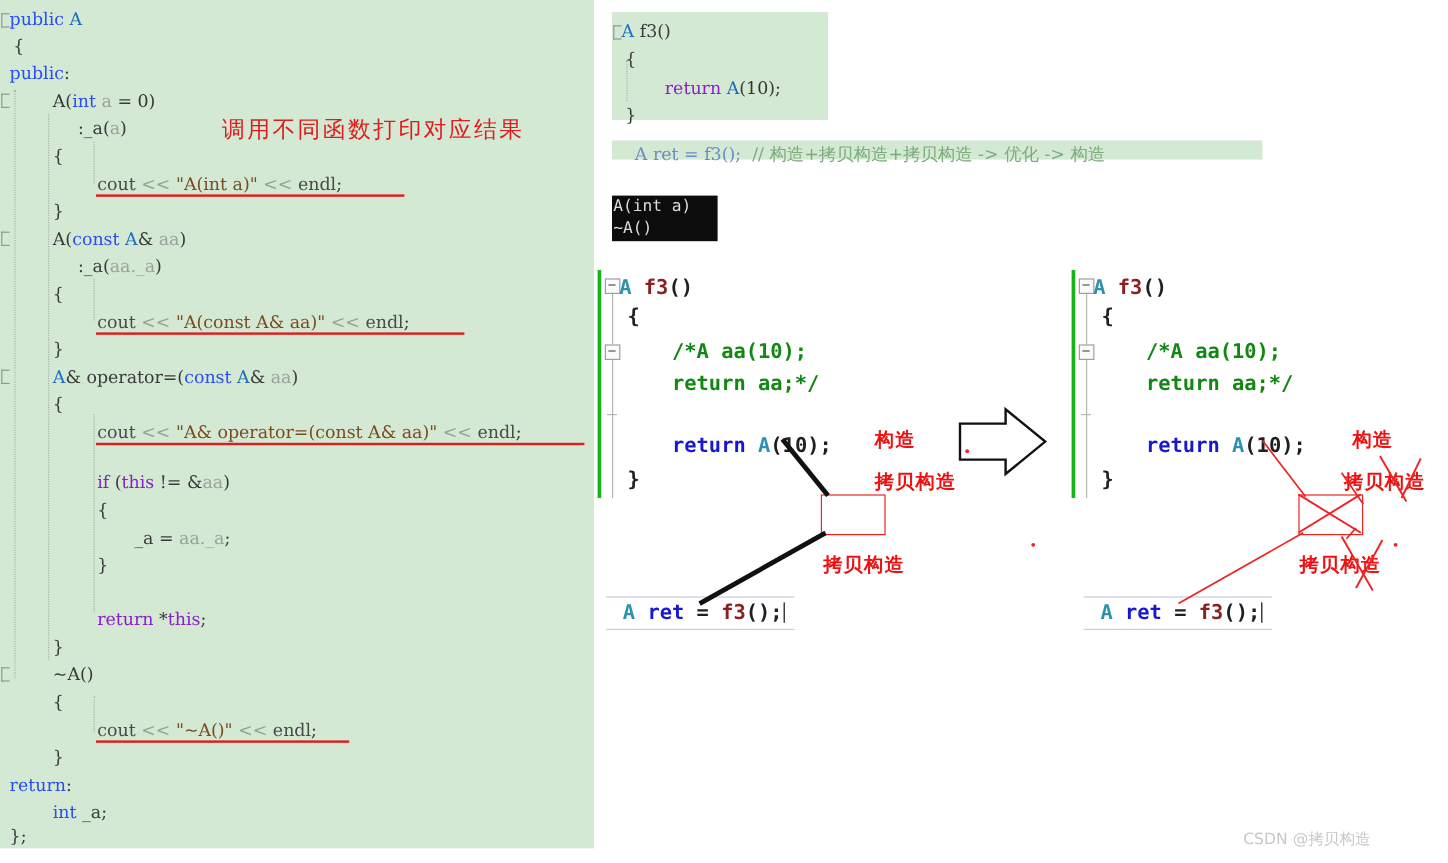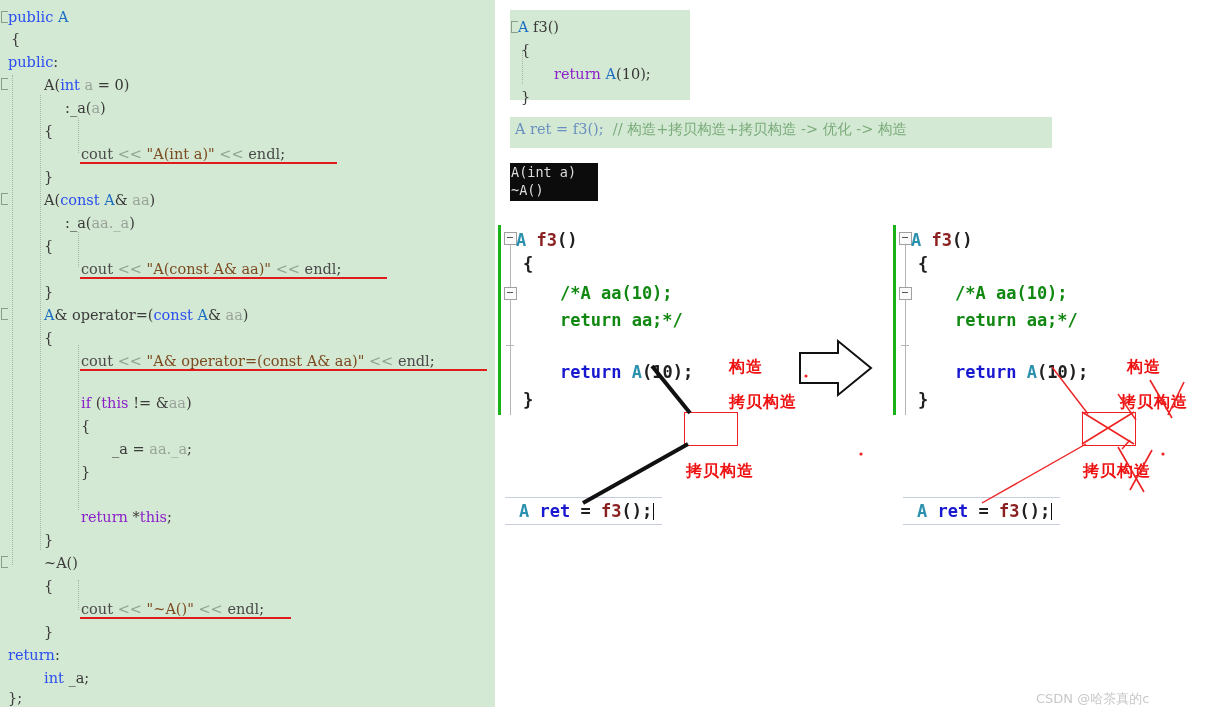--- a/index.html
+++ b/index.html
@@ -56,25 +56,25 @@
     background:#d4e9d4;
   }
   #f3-block .code-line{
     position:absolute;left:0;white-space:pre;
     font-family:"DejaVu Serif","Liberation Serif",serif;
     font-size:14.5px;line-height:15px;color:#404040;
   }
 
   
   #ret-strip{
-    position:absolute;left:510px;top:117px;width:542px;height:31px;
+    position:absolute;left:510px;top:117px;width:542px;height:16px;
     background:#d4e9d4;
     font-family:"DejaVu Serif","Liberation Serif",serif;
     font-size:14.5px;line-height:25px;white-space:nowrap;
-    padding-left:5px;box-sizing:border-box;color:#5a8f5a;
+    padding-left:19px;box-sizing:border-box;color:#5a8f5a;
   }
 
   
   #console-box{
     position:absolute;left:510px;top:163px;width:88px;height:38px;
     background:#0c0c0c;color:#dcdcdc;
     font-family:"DejaVu Sans Mono","Liberation Mono",monospace;
     font-size:13.5px;line-height:18px;white-space:pre;
     padding-left:1px;box-sizing:border-box;overflow:hidden;
   }
@@ -197,20 +197,21 @@
   <div class="code-line" style="top:556px;left:44px;"><span class="plain">~A()</span></div>
   <div class="code-line" style="top:579px;left:44px;"><span class="plain">{</span></div>
   <div class="code-line" style="top:602px;left:81px;"><span class="id">cout</span> <span class="op">&lt;&lt;</span> <span class="str">"~A()"</span> <span class="op">&lt;&lt;</span> <span class="id">endl</span><span class="plain">;</span></div>
   <div class="red-underline" style="left:80px;top:617px;width:211px;"></div>
   <div class="code-line" style="top:625px;left:44px;"><span class="plain">}</span></div>
 
   <div class="code-line" style="top:648px;left:8px;"><span class="kw">return</span><span class="plain">:</span></div>
   <div class="code-line" style="top:671px;left:44px;"><span class="kw">int</span> <span class="plain">_a;</span></div>
   <div class="code-line" style="top:691px;left:8px;"><span class="plain">};</span></div>
 
+  <div id="left-annotation">调用不同函数打印对应结果</div>
 </div>
 
 <div id="f3-block">
   <div class="fold-mark" style="top:11px;"></div>
   <div class="guide" style="left:12px;top:40px;height:34px;"></div>
   <div class="code-line" style="top:10px;left:8px;"><span class="kw3">A</span> <span class="plain">f3()</span></div>
   <div class="code-line" style="top:33px;left:11px;"><span class="plain">{</span></div>
   <div class="code-line" style="top:57px;left:44px;"><span class="kw2">return</span> <span class="kw3">A</span><span class="plain">(</span><span class="num">10</span><span class="plain">);</span></div>
   <div class="code-line" style="top:80px;left:11px;"><span class="plain">}</span></div>
 </div>
@@ -282,13 +283,13 @@
   <line x1="1150" y1="380" x2="1172" y2="418" stroke="#ee2222" stroke-width="1.6"></line>
   <line x1="1184" y1="382" x2="1168" y2="415" stroke="#ee2222" stroke-width="1.6"></line>
   <line x1="1118" y1="447" x2="1144" y2="492" stroke="#ee2222" stroke-width="1.6"></line>
   <line x1="1152" y1="450" x2="1130" y2="490" stroke="#ee2222" stroke-width="1.6"></line>
 
   <circle cx="806" cy="376" r="1.6" fill="#ee2222"></circle>
   <circle cx="861" cy="454" r="1.6" fill="#ee2222"></circle>
   <circle cx="1163" cy="454" r="1.6" fill="#ee2222"></circle>
 </svg>
 
-<div id="watermark">CSDN @哈茶真的c</div>
+<div id="watermark">CSDN @拷贝构造</div>
 
 </body></html>

